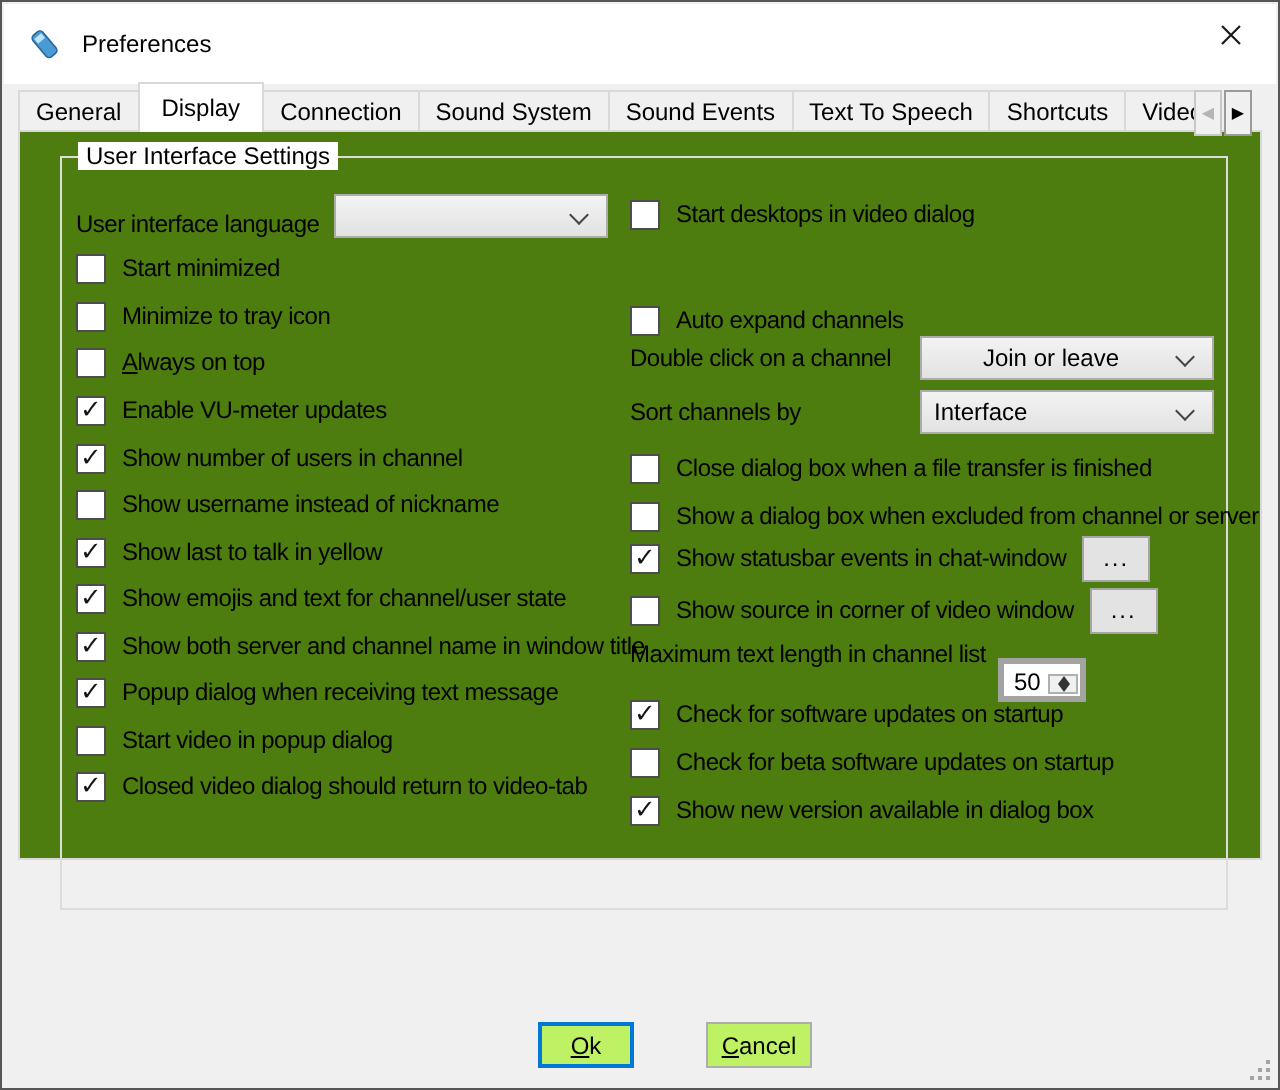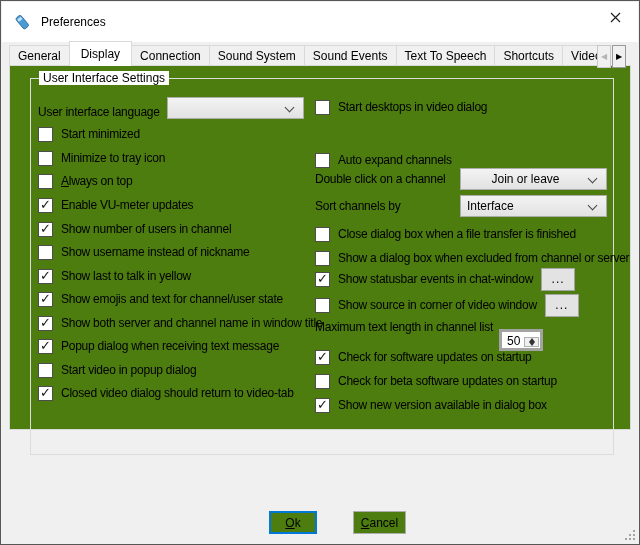--- a/index.html
+++ b/index.html
@@ -93,21 +93,21 @@
   .spin-ctl {
     width:15px; margin:1px; box-sizing:border-box; border:1px solid #b0b0b0;
     background:#f0f0f0; display:flex; flex-direction:column;
   }
   .spin-half { flex:1; display:flex; align-items:center; justify-content:center; }
   .tri-up    { width:0; height:0; border-left:3px solid transparent; border-right:3px solid transparent; border-bottom:4px solid #333; }
   .tri-down  { width:0; height:0; border-left:3px solid transparent; border-right:3px solid transparent; border-top:4px solid #333; }
   
   .btn {
     position:absolute; top:510px; height:23px; box-sizing:border-box;
-    background:#4d7c0f; border:1px solid #adadad;
+    background:#bef264; border:1px solid #adadad;
     display:flex; align-items:center; justify-content:center;
   }
   .btn.default { border:2px solid #0078d7; }
   .btn-ok { left:268px; width:48px; }
   .btn-cancel { left:352px; width:53px; }
   .u1 { display:inline-block; }
   .u1::first-letter { text-decoration:underline; }
   .resize-grip { position:absolute; right:3px; bottom:3px; }
 </style>
 </head>

